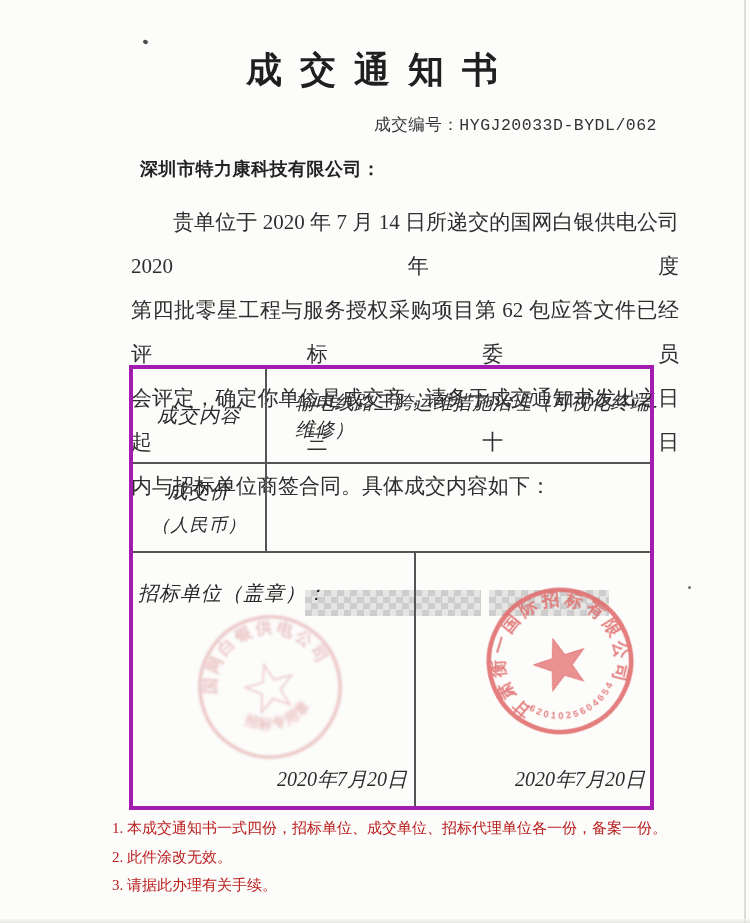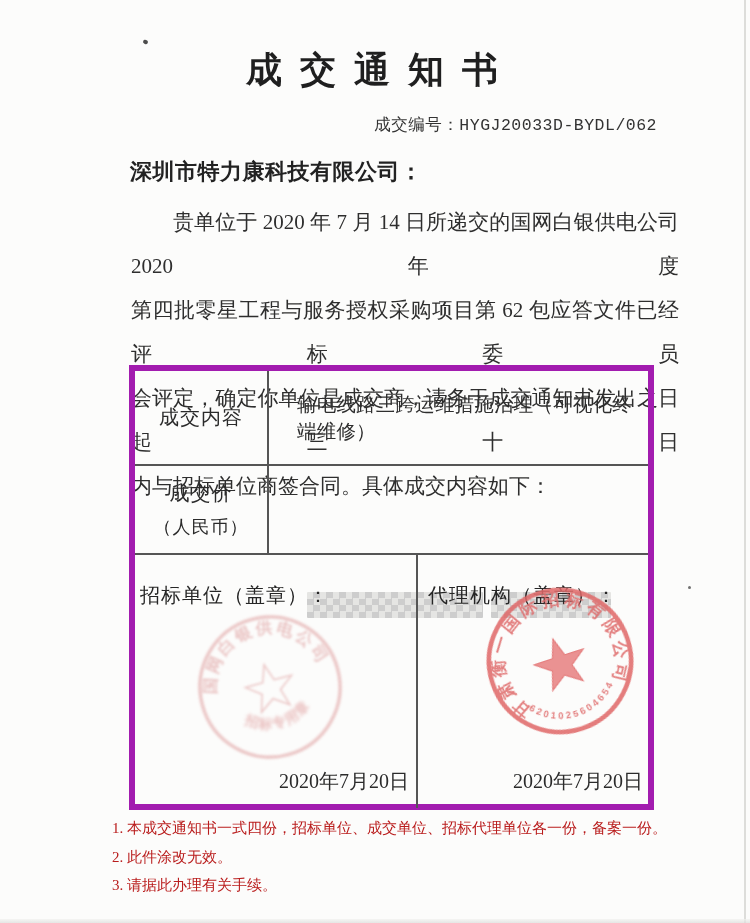--- a/index.html
+++ b/index.html
@@ -21,35 +21,35 @@
     font-family:"Liberation Sans", sans-serif;
     font-size:36px; font-weight:bold; letter-spacing:.5em; color:#1f1f1f;
   }
   .notice-no {
     position:absolute; top:114px; right:93px;
     font-size:16.5px; letter-spacing:.5px; color:#333;
     font-family:"Liberation Mono", monospace;
   }
   .notice-no .zh { font-family:"Liberation Serif", serif; }
   .addressee {
-    position:absolute; left:130px; top:157px;
-    font-size:22px; font-weight:bold; color:#222; letter-spacing:.5px;
+    position:absolute; left:140px; top:157px;
+    font-size:18px; font-weight:bold; color:#222; letter-spacing:.5px;
   }
   .body-para {
     position:absolute; left:131px; top:200px; width:548px;
     font-size:21px; line-height:44px; color:#2e2e2e;
   }
   .body-para .line { text-align:justify; text-align-last:justify; }
   .body-para .line.first { text-indent:2em; }
   .body-para .line.last { text-align-last:left; }
 
   
   .award-table {
     position:absolute; left:129px; top:365px; width:525px; height:445px;
-    border:6px solid #a21caf; box-sizing:border-box; background:transparent;
+    border:4px solid #a21caf; box-sizing:border-box; background:transparent;font-style:italic;
   }
   .t-row { display:flex; box-sizing:border-box; }
   .t-row1 { height:95px; border-bottom:2px solid #555; }
   .t-row2 { height:89px; border-bottom:2px solid #555; position:relative; }
   .t-row3 { height:253px; }
   .t-label {
     width:134px; border-right:2px solid #555; box-sizing:border-box;
     display:flex; flex-direction:column; align-items:center; justify-content:center;
     font-size:20px; letter-spacing:1px; color:#2a2a2a;
   }
@@ -126,21 +126,20 @@
         <div class="mosaic m2"></div>
       </div>
     </div>
 
     <div class="t-row t-row3">
       <div class="sign-cell left">
         <div class="sign-header">招标单位（盖章）：</div>
         <div class="sign-date">2020年7月20日</div>
       </div>
       <div class="sign-cell right">
-        <div class="sign-header">代理机构（盖章）：</div>
         <div class="sign-date">2020年7月20日</div>
       </div>
     </div>
   </div>
 
   <svg class="stamp left-stamp" viewBox="0 0 150 150">
     <defs>
       <path id="arcL" d="M 36.8 113.2 A 54 54 0 1 1 113.2 113.2" fill="none"></path>
       <path id="bandL" d="M 42 104 A 50 50 0 0 0 108 104" fill="none"></path>
       <filter id="blurL1">

